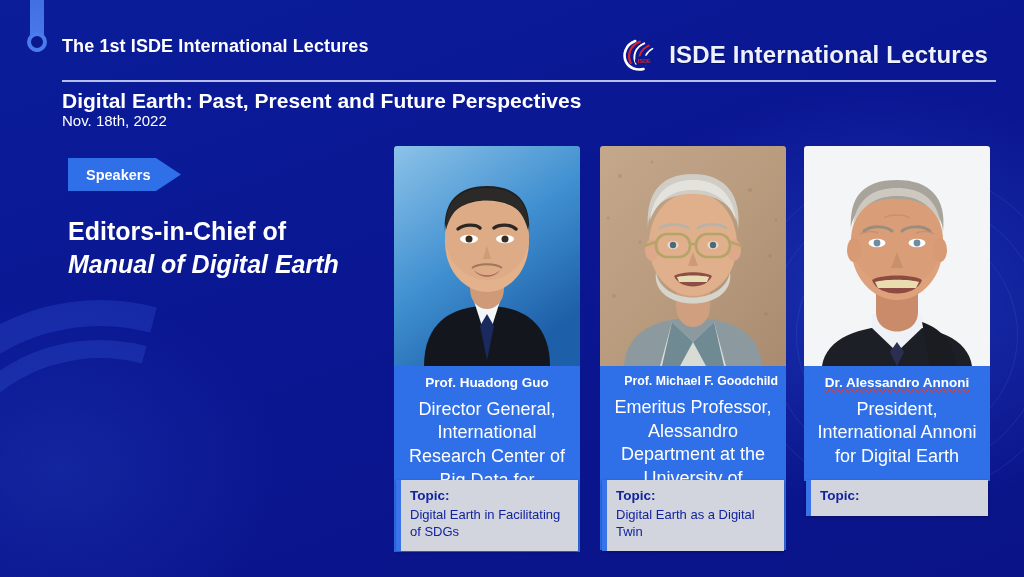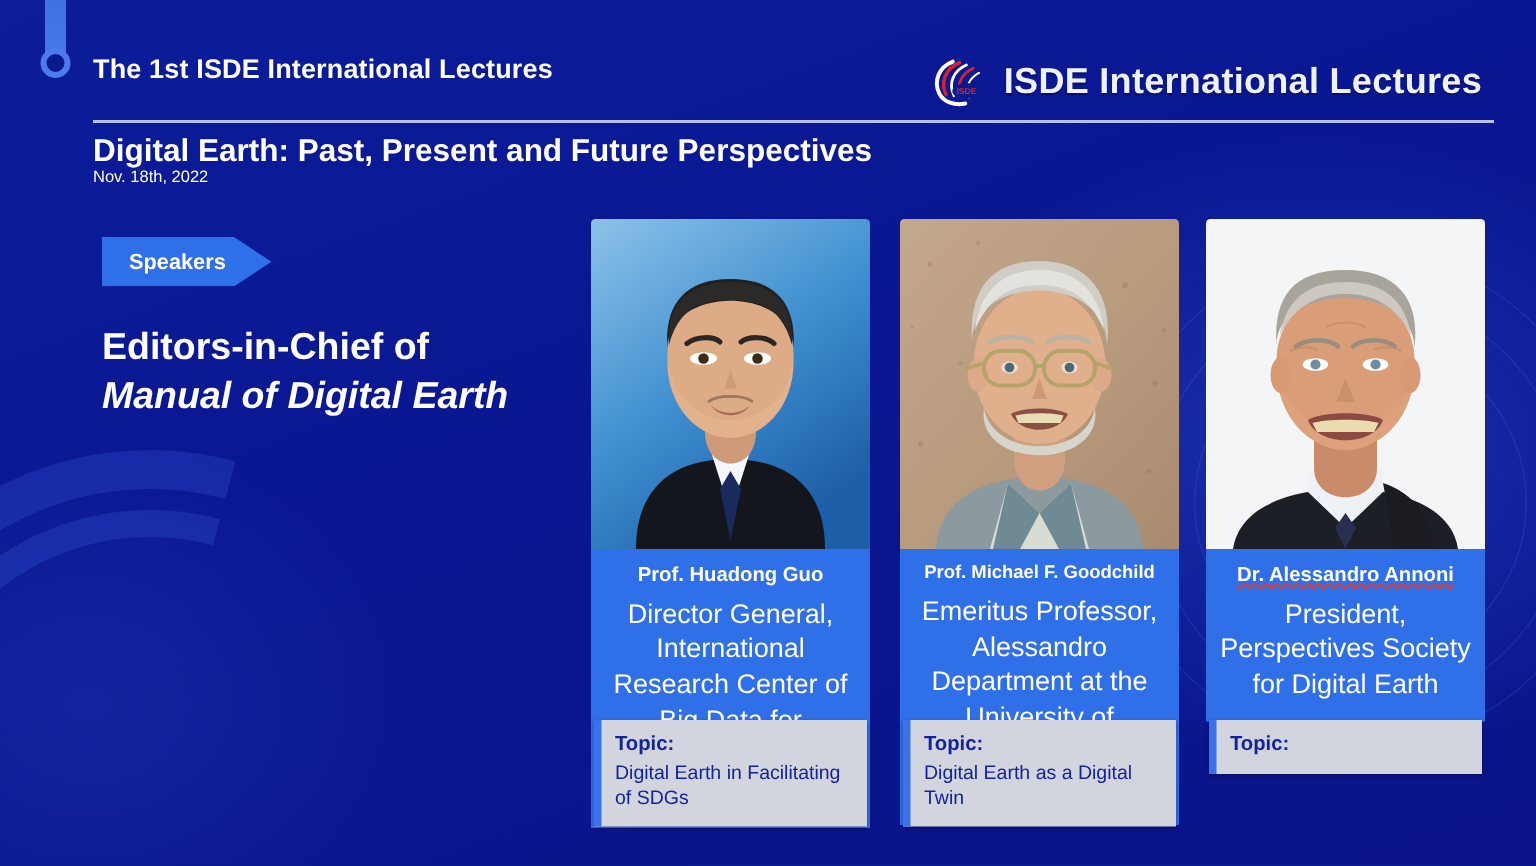--- a/index.html
+++ b/index.html
@@ -66,21 +66,21 @@
   #rule {
     position:absolute; left:62px; top:80px; width:934px; height:2px;
     background:#b8bfe6;
   }
   #subtitle {
     position:absolute; left:62px; top:89px;
     font-size:21px; font-weight:bold; color:#ffffff; white-space:nowrap;
   }
   #date {
     position:absolute; left:62px; top:112px;
-    font-size:11px; color:#ffffff; white-space:nowrap;
+    font-size:15px; color:#ffffff; white-space:nowrap;
   }
 
   
   #badge {
     position:absolute; left:68px; top:158px;
     height:33px; width:113px;
     background:#2f6fe8;
     display:flex; align-items:center;
     clip-path:polygon(0 0, 88px 0, 113px 50%, 88px 100%, 0 100%);
     box-shadow:0 2px 4px rgba(0,0,0,0.25);
@@ -115,21 +115,21 @@
   .nameplate {
     background:#2f6fe8;
     padding:7px 8px 12px 8px;
     text-align:center;
     color:#ffffff;
   }
   .nameplate .nm {
     font-size:13.5px; font-weight:bold; line-height:1.45;
     margin-bottom:5px; white-space:nowrap;
   }
-  .nameplate .nm.tight { font-size:12.3px; }
+  .nameplate .nm.tight { font-size:12.3px;text-align:right; }
   .nameplate .nm.spell {
     text-decoration:underline wavy #e03b2a;
     text-decoration-skip-ink:none;
   }
   .nameplate .af {
     font-size:18px; line-height:1.32;
   }
 
   .topic {
     position:absolute; top:480px; width:182px;
@@ -320,20 +320,20 @@
           <path d="M80 72 C86 68 100 68 106 72"></path>
         </g>
         <path d="M93 106 L87 122 L99 122 Z" fill="#c9906c"></path>
         <path d="M68 134 C76 128 110 128 118 134 C112 152 74 152 68 134 Z" fill="#8d4a42"></path>
         <path d="M71 136 C80 133 106 133 115 136 L112 142 L74 142 Z" fill="#e9dcae"></path>
         <path d="M118 176 C136 182 150 196 152 220 L126 220 Z" fill="#1b1c22"></path>
       </svg>
     </div>
     <div class="nameplate">
       <div class="nm spell">Dr. Alessandro Annoni</div>
-      <div class="af">President, Perspectives Society for Digital Earth</div>
+      <div class="af">President, International Annoni for Digital Earth</div>
     </div>
   </div>
   <div class="topic" id="topic2">
     <div class="tl">Topic:</div>
   </div>
 
 </div>
 
 </body></html>

